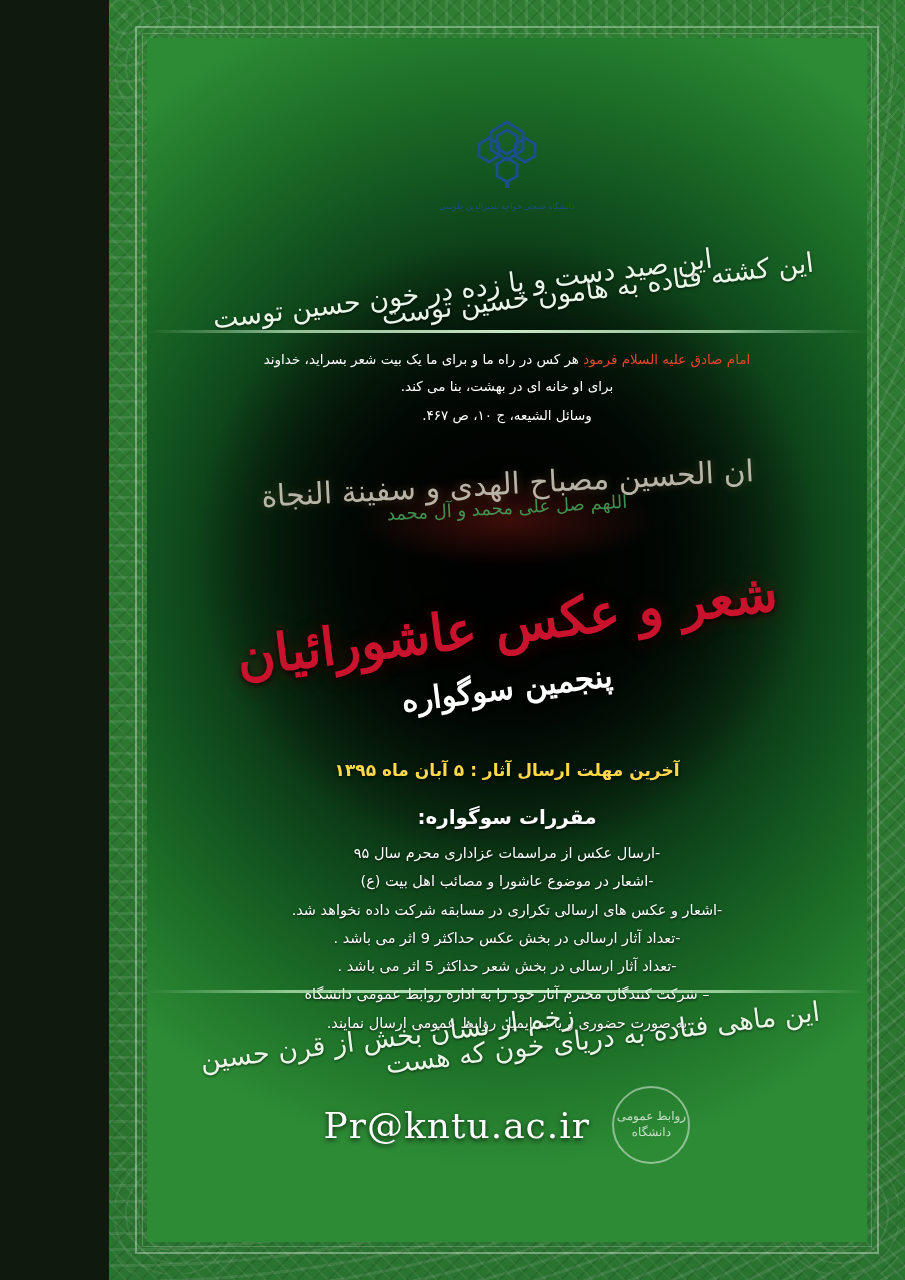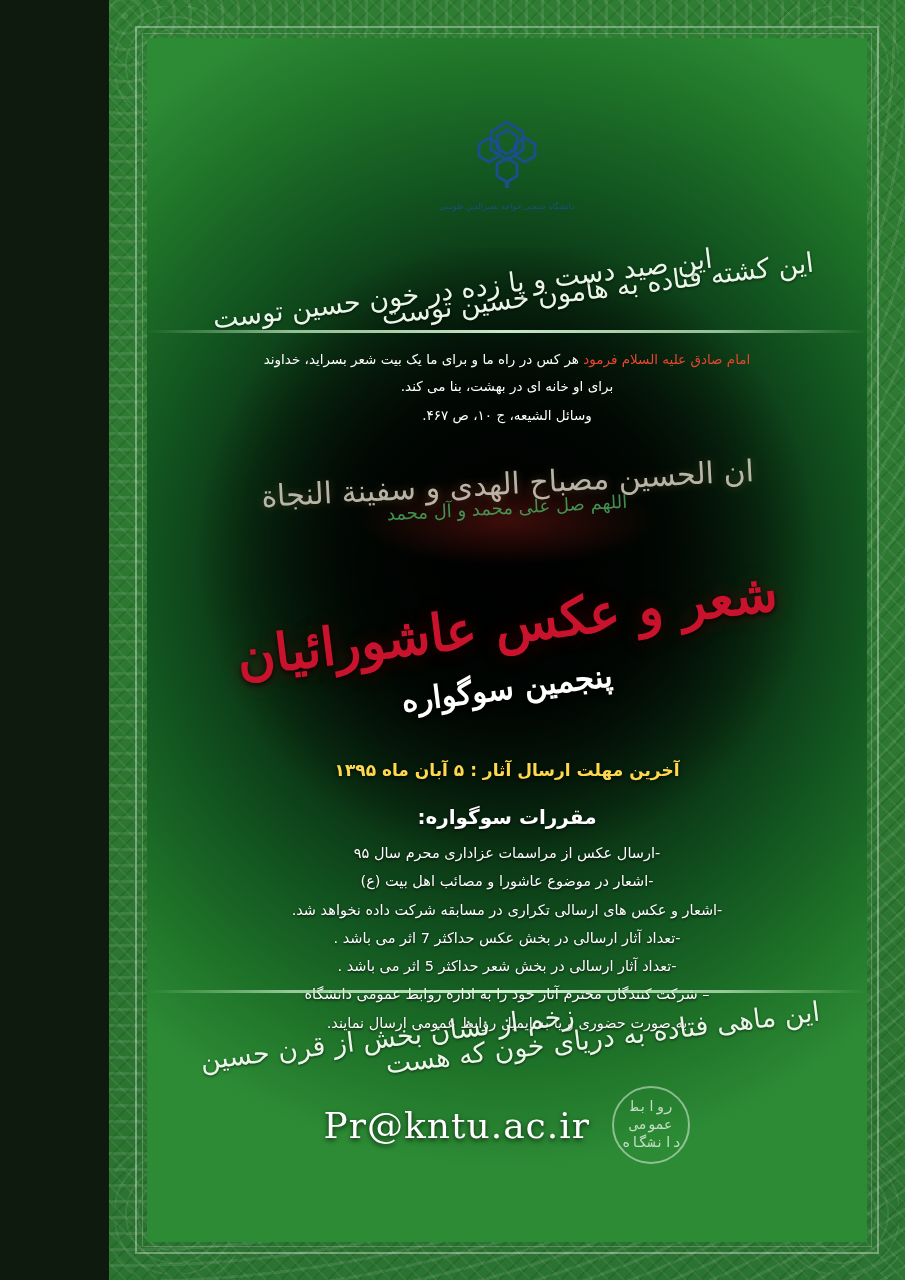--- a/index.html
+++ b/index.html
@@ -253,22 +253,22 @@
     position: relative;
     opacity: .85;
   }
   .seal .seal-txt {
     position: absolute;
     inset: 0;
     display: flex;
     align-items: center;
     justify-content: center;
     color: rgba(255,255,255,.85);
-    font-size: 14px;
-    font-family: Liberation Mono, monospace;
+    font-size: 12px;
+    font-family: Liberation Serif, serif;
     text-align: center;
     line-height: 1.3;
   }
   .corner-orn {
     position: absolute;
     width: 120px; height: 120px;
     background:
       repeating-radial-gradient(circle at 50% 50%, rgba(255,255,255,0.12) 0 2px, transparent 2px 12px);
     opacity: .6;
   }
@@ -332,21 +332,21 @@
     <div class="title-sub">پنجمین سوگواره</div>
 
     <div class="deadline">آخرین مهلت ارسال آثار : ۵ آبان ماه ۱۳۹۵</div>
 
     <div class="rules">
       <div class="rules-heading">مقررات سوگواره:</div>
       <ul class="rules-list">
         <li>-ارسال عکس از مراسمات عزاداری محرم سال ۹۵</li>
         <li>-اشعار در موضوع عاشورا و مصائب اهل بیت (ع)</li>
         <li>-اشعار و عکس های ارسالی تکراری در مسابقه شرکت داده نخواهد شد.</li>
-        <li>-تعداد آثار ارسالی در بخش عکس حداکثر 7 اثر می باشد .</li>
+        <li>-تعداد آثار ارسالی در بخش عکس حداکثر 9 اثر می باشد .</li>
         <li>-تعداد آثار ارسالی در بخش شعر حداکثر 5 اثر می باشد .</li>
         <li>– شرکت کنندگان محترم آثار خود را به اداره روابط عمومی دانشگاه</li>
         <li>به صورت حضوری و یا به ایمیل روابط عمومی ارسال نمایند.</li>
       </ul>
     </div>
 
     <div class="divider-line divider-bot"></div>
 
     <div class="calli-band-bot">
       <div class="calli b-right">این ماهی فتاده به دریای خون که هست</div>

